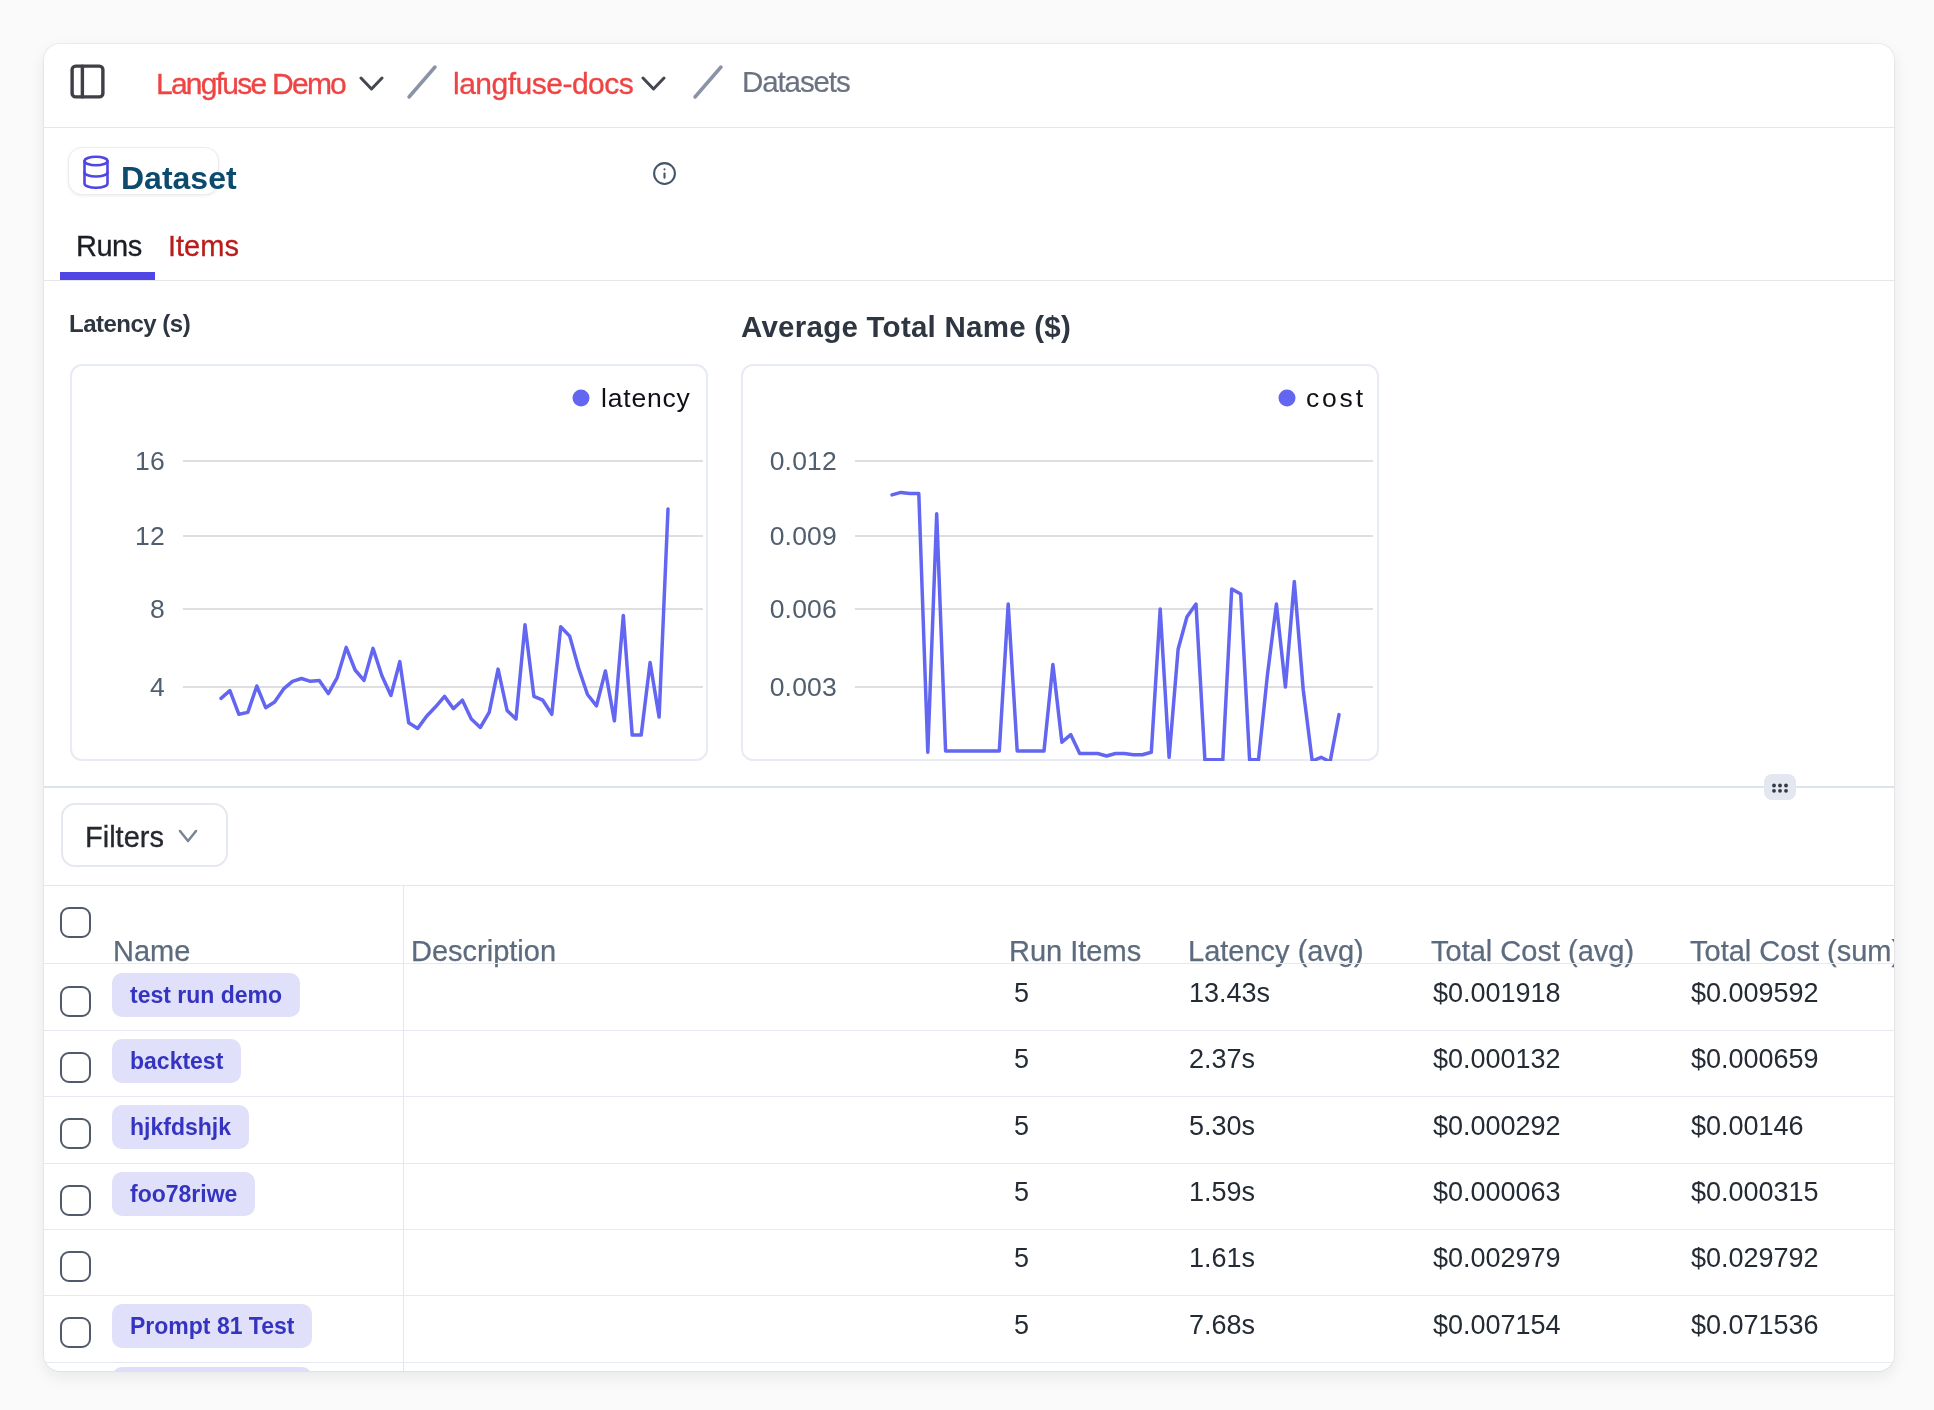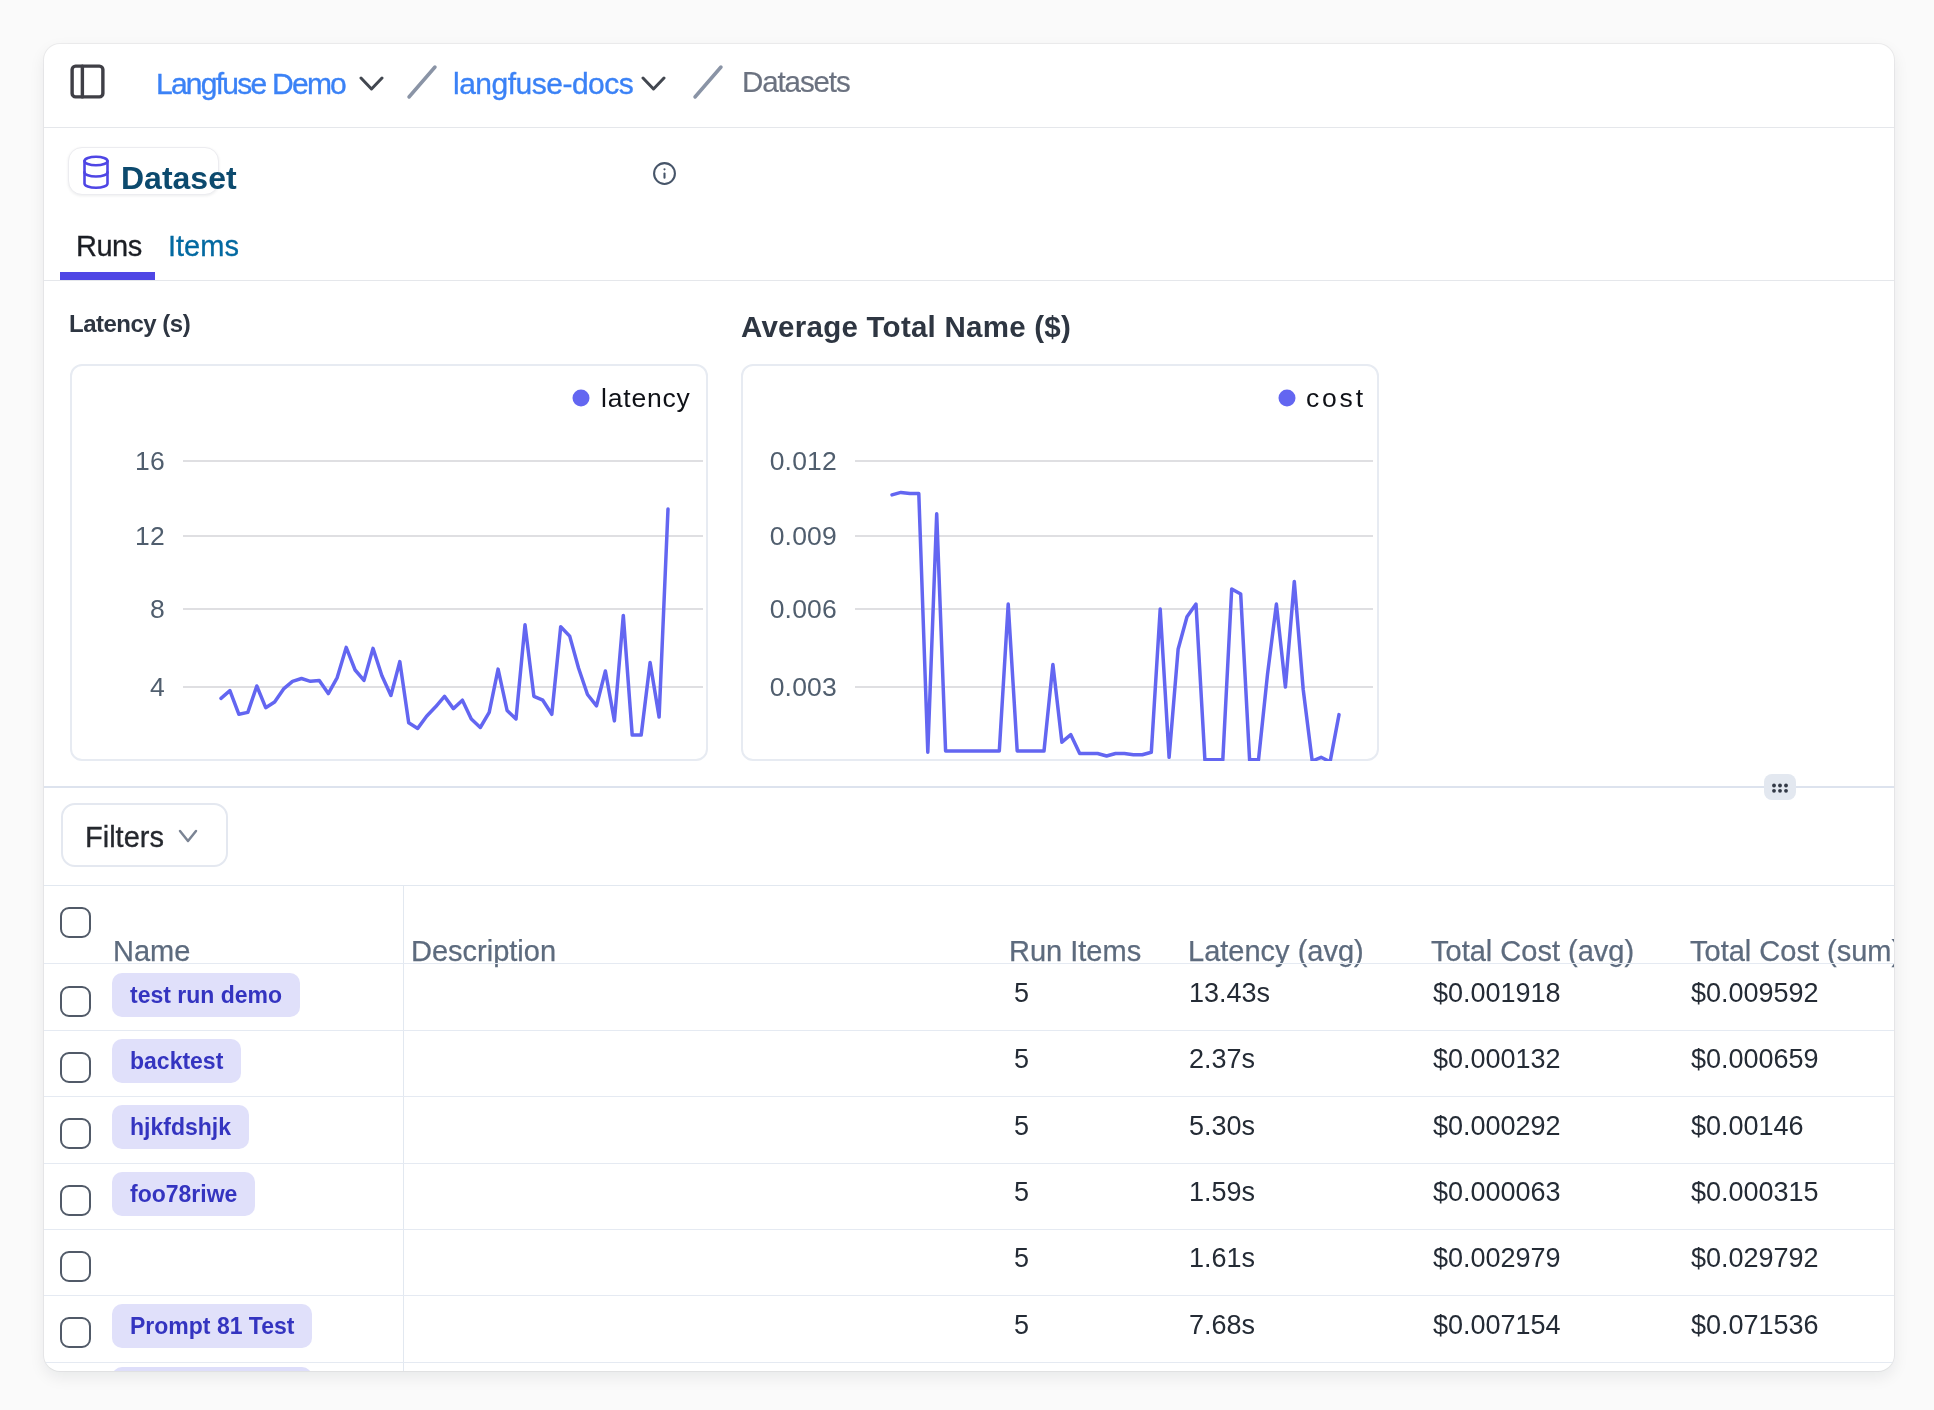--- a/index.html
+++ b/index.html
@@ -1,31 +1,31 @@
 <!DOCTYPE html>
 <html><head>
 <meta charset="utf-8">
 <style>
 * { margin:0; padding:0; box-sizing:border-box; }
 html,body { width:1934px; height:1410px; background:#fafafa; font-family:"Liberation Sans", sans-serif; overflow:hidden; }
 .card { position:absolute; left:44px; top:44px; width:1850px; height:1327px; background:#ffffff; border-radius:16px;
   box-shadow:0 0 0 1px rgba(15,23,42,0.05), 0 6px 16px rgba(15,23,42,0.08); overflow:hidden; }
 .abs { position:absolute; }
 .nav-border { left:0; top:83px; width:1850px; height:1px; background:#e5e7eb; }
-.crumb { font-size:30px; color:#3b82f6; font-weight:500; line-height:1; white-space:nowrap; letter-spacing:-1.75px; -webkit-text-stroke:0.35px currentColor; }
+.crumb { font-size:30px; color:#ef4444; font-weight:500; line-height:1; white-space:nowrap; letter-spacing:-1.75px; -webkit-text-stroke:0.35px currentColor; }
 .crumb.c2 { font-size:30px; letter-spacing:-0.5px; }
 .crumb.gray { font-size:29.5px; letter-spacing:-1.1px; }
 .crumb.g { color:#6b7280; font-weight:400; -webkit-text-stroke:0.2px currentColor; }
 .sect-border { left:0; top:236px; width:1850px; height:1px; background:#e5e7eb; }
 .badge { left:24px; top:103px; width:151px; height:48px; background:#fff; border:1px solid #ececf0; border-radius:14px;
   box-shadow:0 1px 3px rgba(15,23,42,0.08); }
 .badge-txt { font-size:32px; font-weight:700; color:#0c4a6e; line-height:1; }
 .title { font-size:39px; font-weight:700; color:#15181e; line-height:1; letter-spacing:-2.3px; white-space:nowrap; }
 .tab { font-size:29px; letter-spacing:-0.5px; color:#1b1e24; font-weight:500; line-height:1; -webkit-text-stroke:0.3px currentColor; }
-.tab.dim { color:#0369a1; }
+.tab.dim { color:#b91c1c; }
 .tab-underline { left:16px; top:228px; width:95px; height:8px; background:#4f46e5; }
 .chart-title { font-size:24px; font-weight:700; color:#2e3642; line-height:1; letter-spacing:-0.5px; }
 .chart-title.b { font-size:29.5px; letter-spacing:0.25px; }
 .chart-box { width:638px; height:397px; border:2px solid #e7ebf2; border-radius:12px; background:#fff; }
 .divider { left:0; top:742px; width:1850px; height:2px; background:#dde3ee; }
 .filters-btn { left:17px; top:759px; width:167px; height:64px; background:#fff; border:2px solid #e4e8f0; border-radius:14px; }
 .filters-txt { font-size:29px; font-weight:500; color:#25282e; line-height:1; -webkit-text-stroke:0.3px currentColor; }
 .tbl-top { left:0; top:841px; width:1850px; height:1px; background:#e2e8f0; }
 .tbl-vert { left:359px; top:841px; width:1px; height:486px; background:#e2e8f0; }
 .row-border { left:0; width:1850px; height:1px; background:#e5eaf2; }

